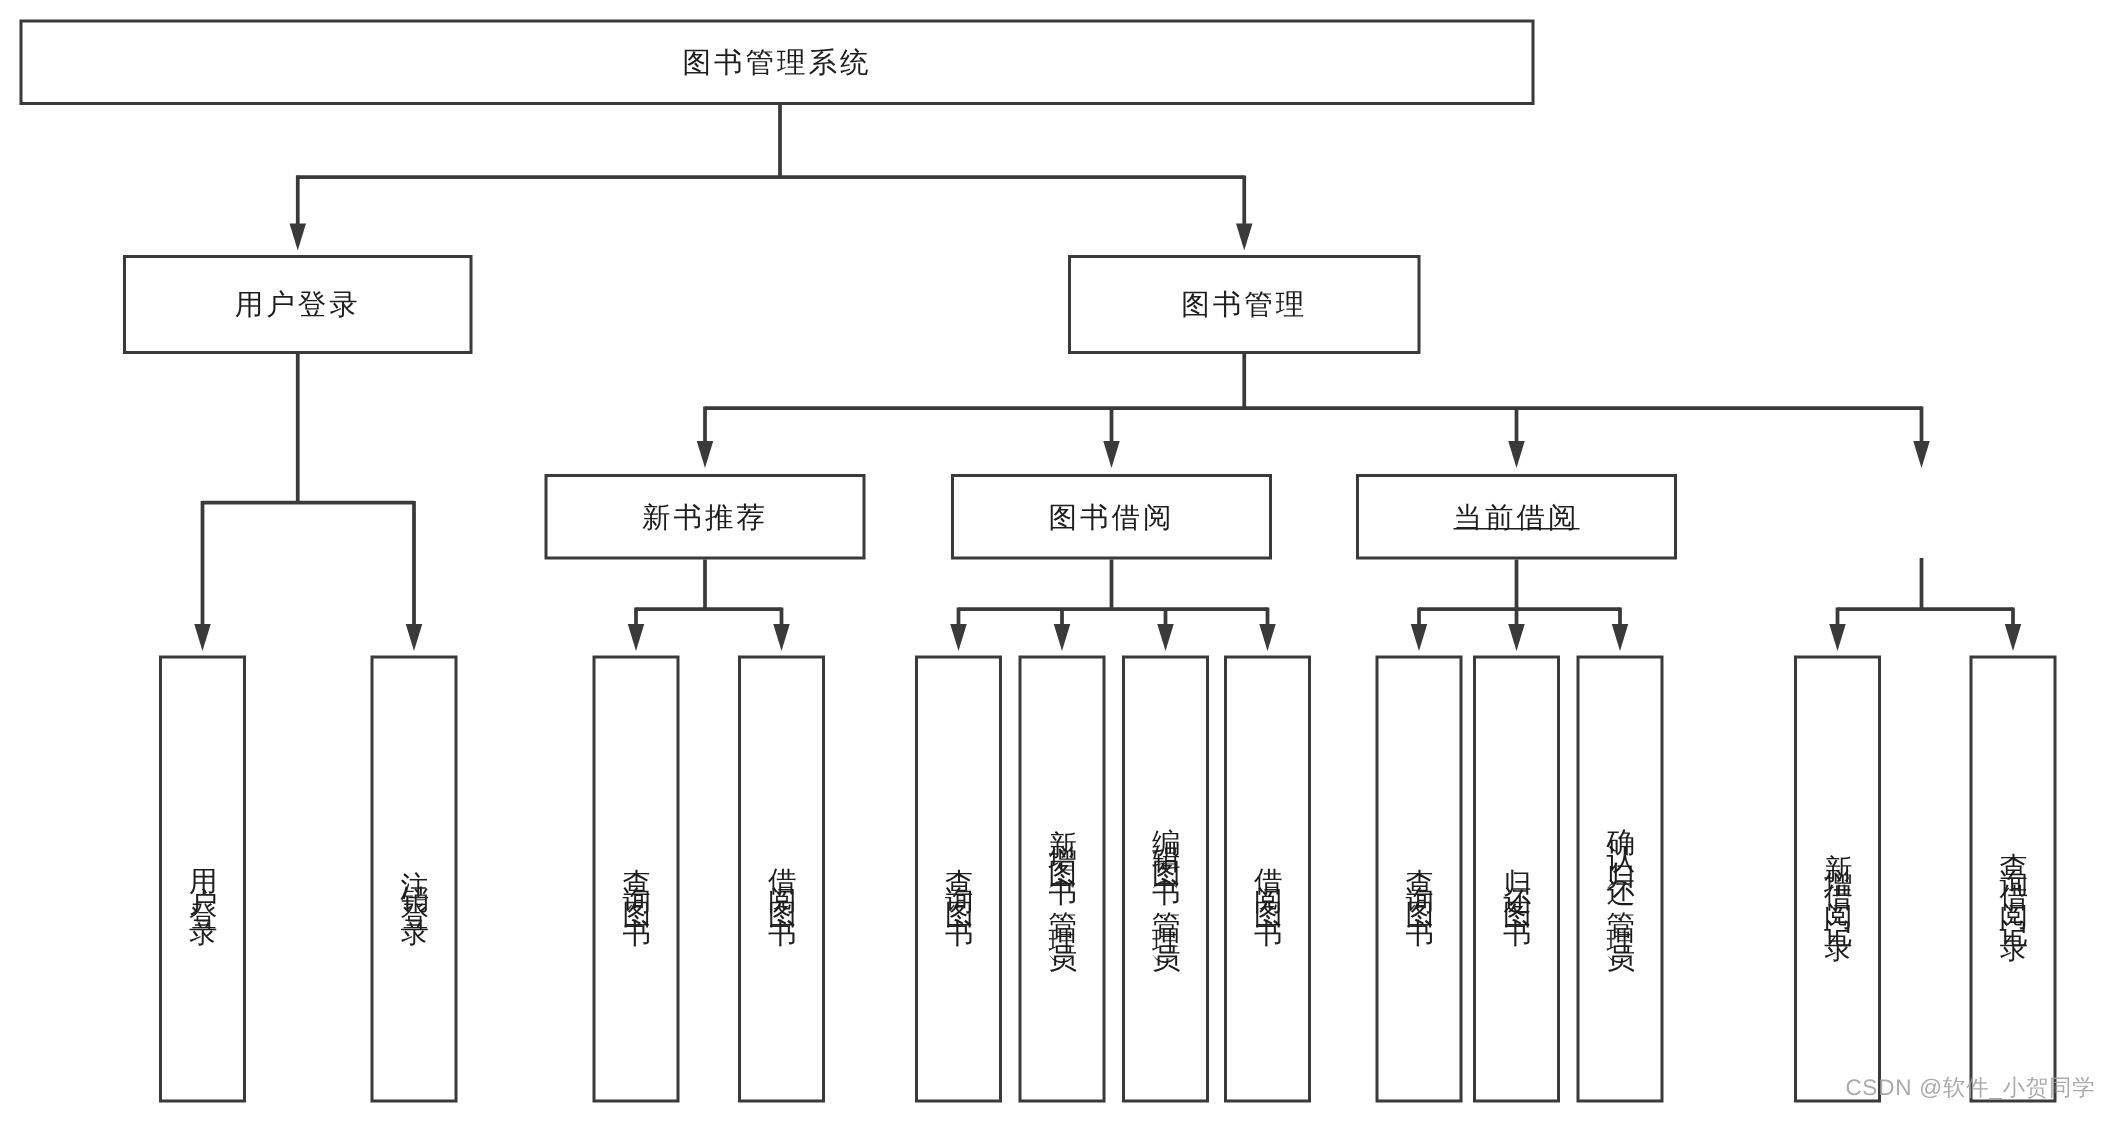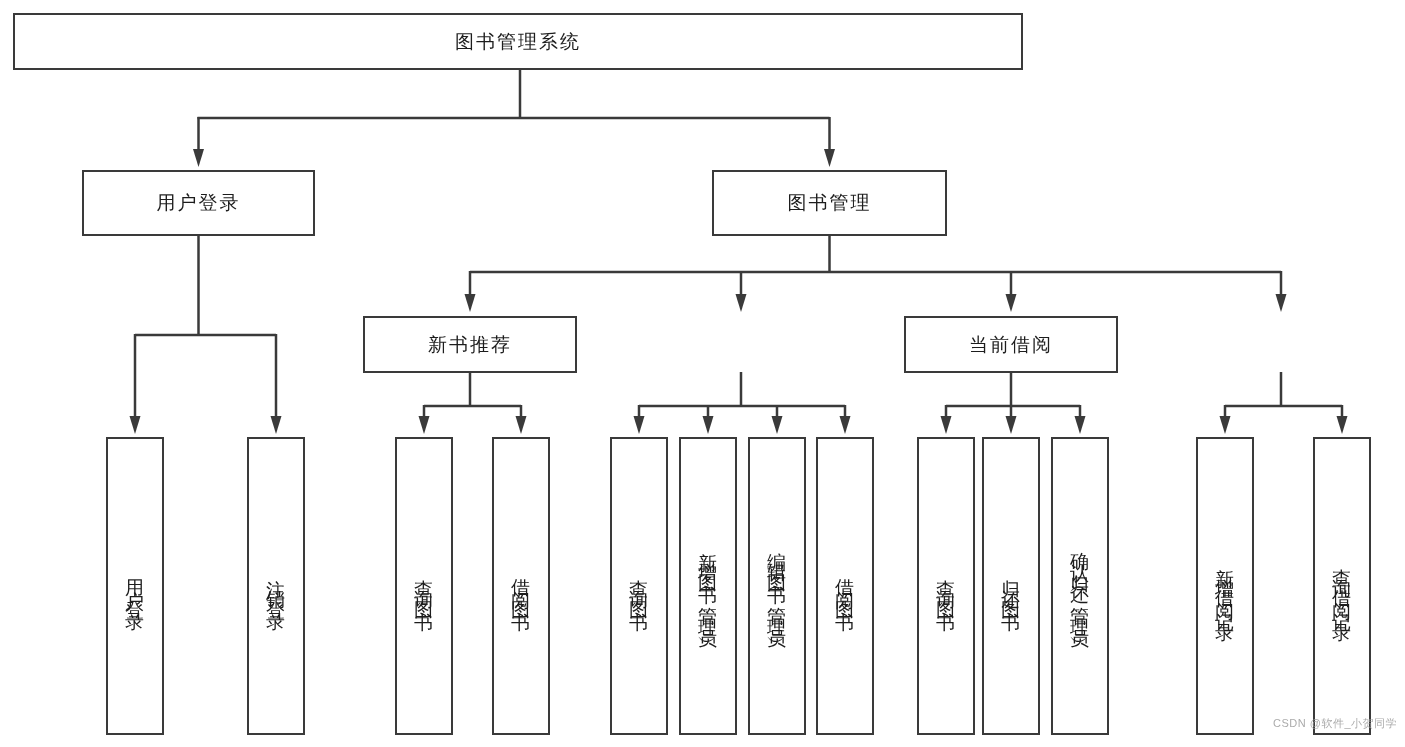--- a/index.html
+++ b/index.html
@@ -29,21 +29,21 @@
     writing-mode:vertical-rl;
     text-orientation:mixed;
     letter-spacing:11px;
     font-size:19px;
     line-height:1;
     white-space:normal;
   }
   .watermark{
     position:absolute;
     right:8px;top:716px;
-    font-size:11px;
+    font-size:15px;
     letter-spacing:0.5px;
     color:var(--watermark,#9c9c9c);
     opacity:0.85;
     z-index:10;
   }
 </style>
 </head>
 <body>
 
 <div class="canvas">
@@ -121,21 +121,24 @@
   <div class="node hbox" style="left:82px;top:170px;width:233px;height:66px;">
     <span class="lbl">用户登录</span>
   </div>
   <div class="node hbox" style="left:363px;top:316px;width:214px;height:57px;">
     <span class="lbl">新书推荐</span>
   </div>
 
   <div class="node hbox" style="left:712px;top:170px;width:235px;height:66px;">
     <span class="lbl">图书管理</span>
   </div>
-  <div class="node hbox" style="left:904px;top:316px;width:214px;height:57px;">
+  <div class="node hbox" style="left:634px;top:316px;width:214px;height:57px;">
+    <span class="lbl">图书借阅</span>
+  </div>
+  <div class="node hbox" style="left:904px;top:316px;width:214px;height:57px;text-decoration:underline;">
     <span class="lbl">当前借阅</span>
   </div>
 
   <div class="node vbox" style="left:106px;top:437px;width:58px;height:298px;">
     <span class="lbl">用户登录</span>
   </div>
   <div class="node vbox" style="left:247px;top:437px;width:58px;height:298px;">
     <span class="lbl">注销登录</span>
   </div>
 

